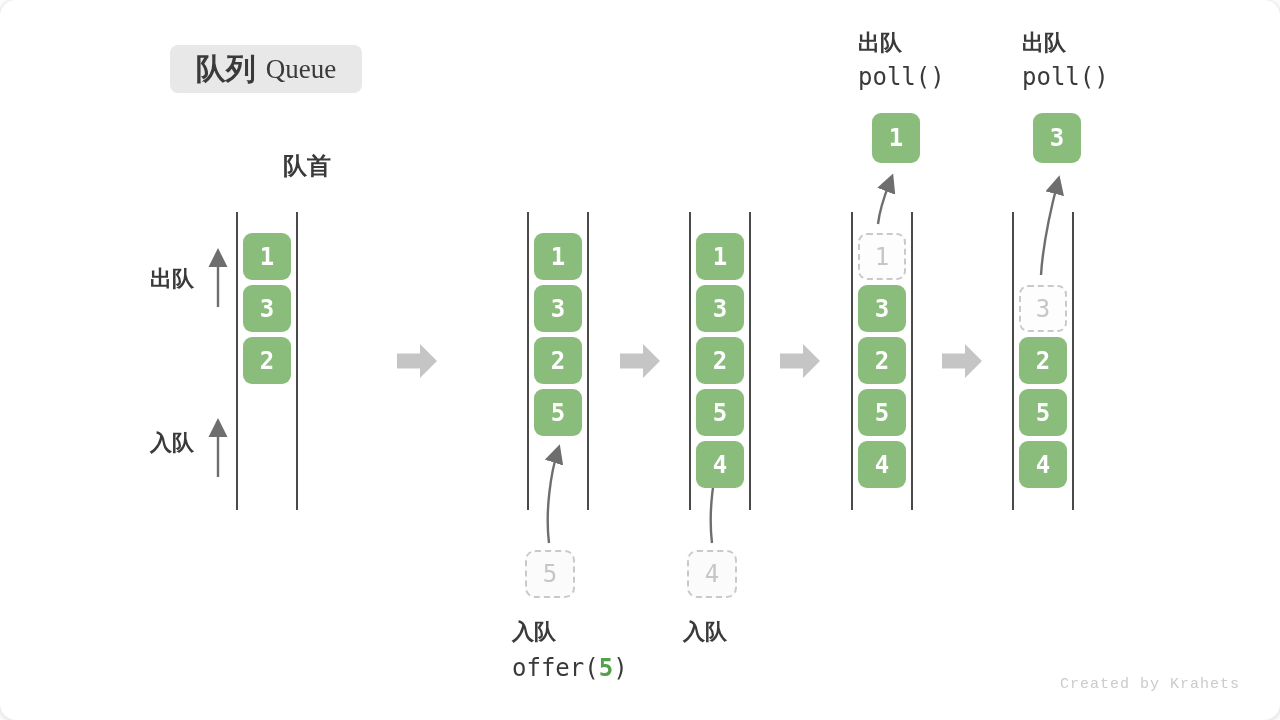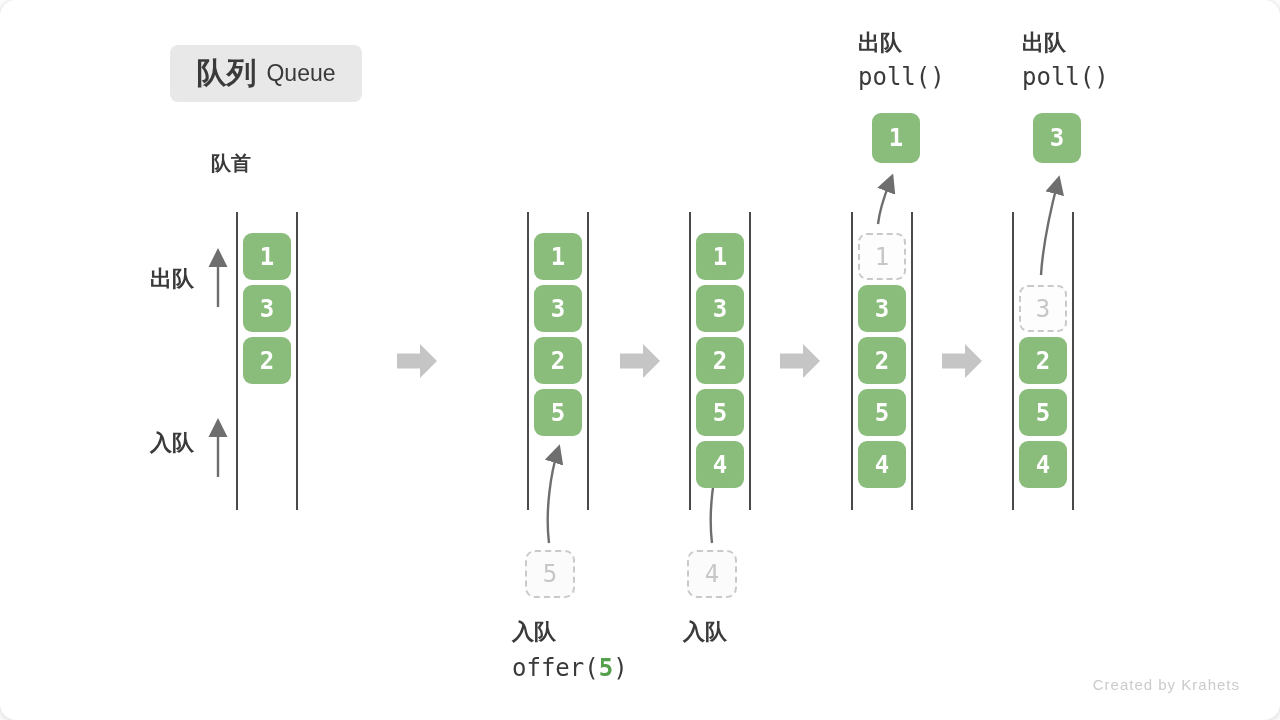--- a/index.html
+++ b/index.html
@@ -2,28 +2,28 @@
 <html><head>
 <meta charset="utf-8">
 <style>
   html,body{margin:0;padding:0;background:#ffffff;}
   .canvas{
     position:relative;width:1280px;height:720px;background:#ffffff;
     border-radius:16px;box-shadow:0 1px 8px rgba(0,0,0,.18);overflow:hidden;
     font-family:"DejaVu Sans",sans-serif;
   }
   .title-box{
-    position:absolute;left:170px;top:45px;width:192px;height:57px;
+    position:absolute;left:170px;top:45px;width:192px;height:48px;
     background:var(--title-bg);border-radius:8px;
     display:flex;align-items:center;justify-content:center;gap:10px;
   }
   .title-zh{font-size:30px;font-weight:700;color:var(--ink);}
-  .title-en{font-size:23px;color:var(--ink);font-family:Liberation Sans, sans-serif;}
+  .title-en{font-size:27px;color:var(--ink);font-family:Liberation Serif, serif;}
   .lbl{position:absolute;color:var(--ink);font-weight:700;}
-  .lbl-front{left:211px;top:150px;width:120px;text-align:left;font-size:20px;}
+  .lbl-front{left:211px;top:150px;width:120px;text-align:right;font-size:24px;}
   .lbl-rear{left:211px;top:531px;width:120px;text-align:center;font-size:24px;}
   .lbl-dequeue{left:150px;top:264px;font-size:22px;}
   .lbl-enqueue{left:150px;top:428px;font-size:22px;}
   .wall{position:absolute;width:2px;top:212px;height:298px;background:var(--wall);}
   .cell{
     position:absolute;width:48px;height:47px;border-radius:9px;background:var(--green);
     display:flex;align-items:center;justify-content:center;
     color:#fff;font-size:24px;font-weight:700;font-family:"DejaVu Sans Mono",monospace;
   }
   .cell.dashed{
@@ -44,21 +44,21 @@
   .op{position:absolute;color:var(--ink);line-height:34px;}
   .op .op-zh{font-size:22px;font-weight:700;display:block;}
   .op .op-code{font-size:24px;font-family:"DejaVu Sans Mono",monospace;display:block;}
   .op-top-1{left:858px;top:26px;}
   .op-top-2{left:1022px;top:26px;}
   .op-bot-1{left:512px;top:614px;line-height:36px;}
   .op-bot-2{left:683px;top:614px;line-height:36px;}
   .op .arg{color:var(--arg-green);font-weight:700;}
   .watermark{
     position:absolute;right:40px;top:676px;font-size:15px;letter-spacing:1px;
-    color:var(--faint);font-family:Liberation Sans, sans-serif;
+    color:var(--faint);font-family:Liberation Mono, monospace;
   }
   svg.overlay{position:absolute;left:0;top:0;pointer-events:none;}
 </style>
 </head>
 <body>
 
 <div class="canvas" style="--green: #8ABD7B; --arg-green: #55A04A; --ink: #3A3A3A; --wall: #4A4A4A; --dash: #C9C9C9; --dash-ink: #C6C6C6; --title-bg: #E8E8E8; --faint: #CBCBCB;">
 
   <svg class="overlay" width="1280" height="720">
     <defs>

